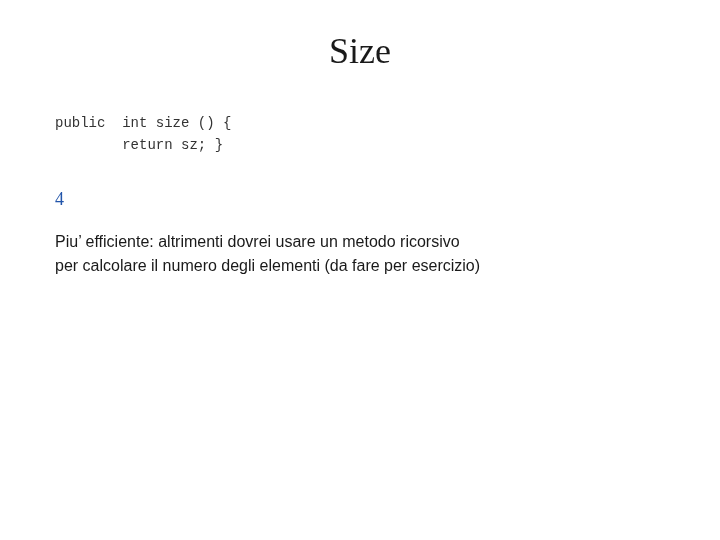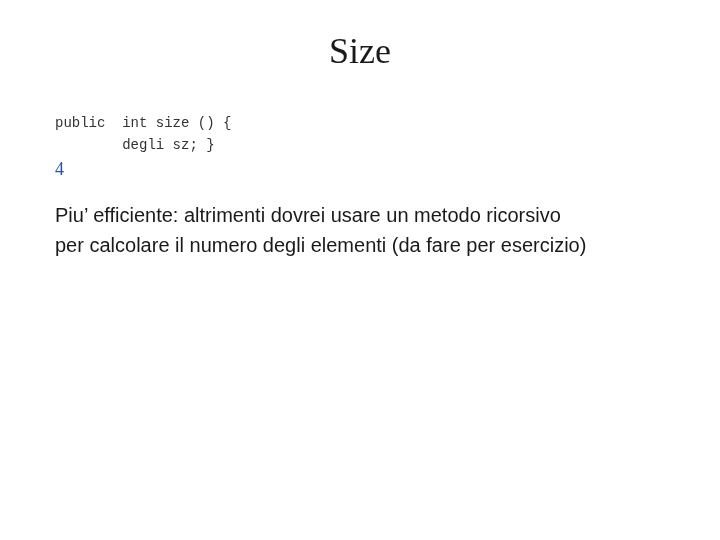--- a/index.html
+++ b/index.html
@@ -30,31 +30,32 @@
       font-weight: normal;
       color: #1a1a1a;
       margin-bottom: 40px;
       font-family: 'Georgia', serif;
     }
 
     .code-block {
       font-family: 'Courier New', Courier, monospace;
       font-size: 14px;
       color: #333333;
+      margin-bottom: 30px;
       line-height: 1.6;
     }
 
     .code-line {
       display: block;
       white-space: pre;
     }
 
     .body-text {
       font-family: 'Arial', sans-serif;
-      font-size: 20px;
+      font-size: 16px;
       color: #1a1a1a;
       line-height: 1.5;
       margin-bottom: 18px;
     }
 
     .bullet-block {
       display: flex;
       align-items: flex-start;
       margin-bottom: 18px;
     }
@@ -76,21 +77,21 @@
   </style>
 </head>
 <body>
 
 <div class="page">
 
   <h1 class="title">Size</h1>
 
   <div class="code-block">
     <span class="code-line">public  int size () {</span>
-    <span class="code-line">        degli sz; }</span>
+    <span class="code-line">        return sz; }</span>
   </div>
 
   <div class="bullet-block">
     <span class="bullet">4</span>
   </div>
 
   <div class="body-text">
     Piu’ efficiente: altrimenti dovrei usare un metodo ricorsivo<br>per calcolare il numero degli elementi (da fare per esercizio)
   </div>
 

